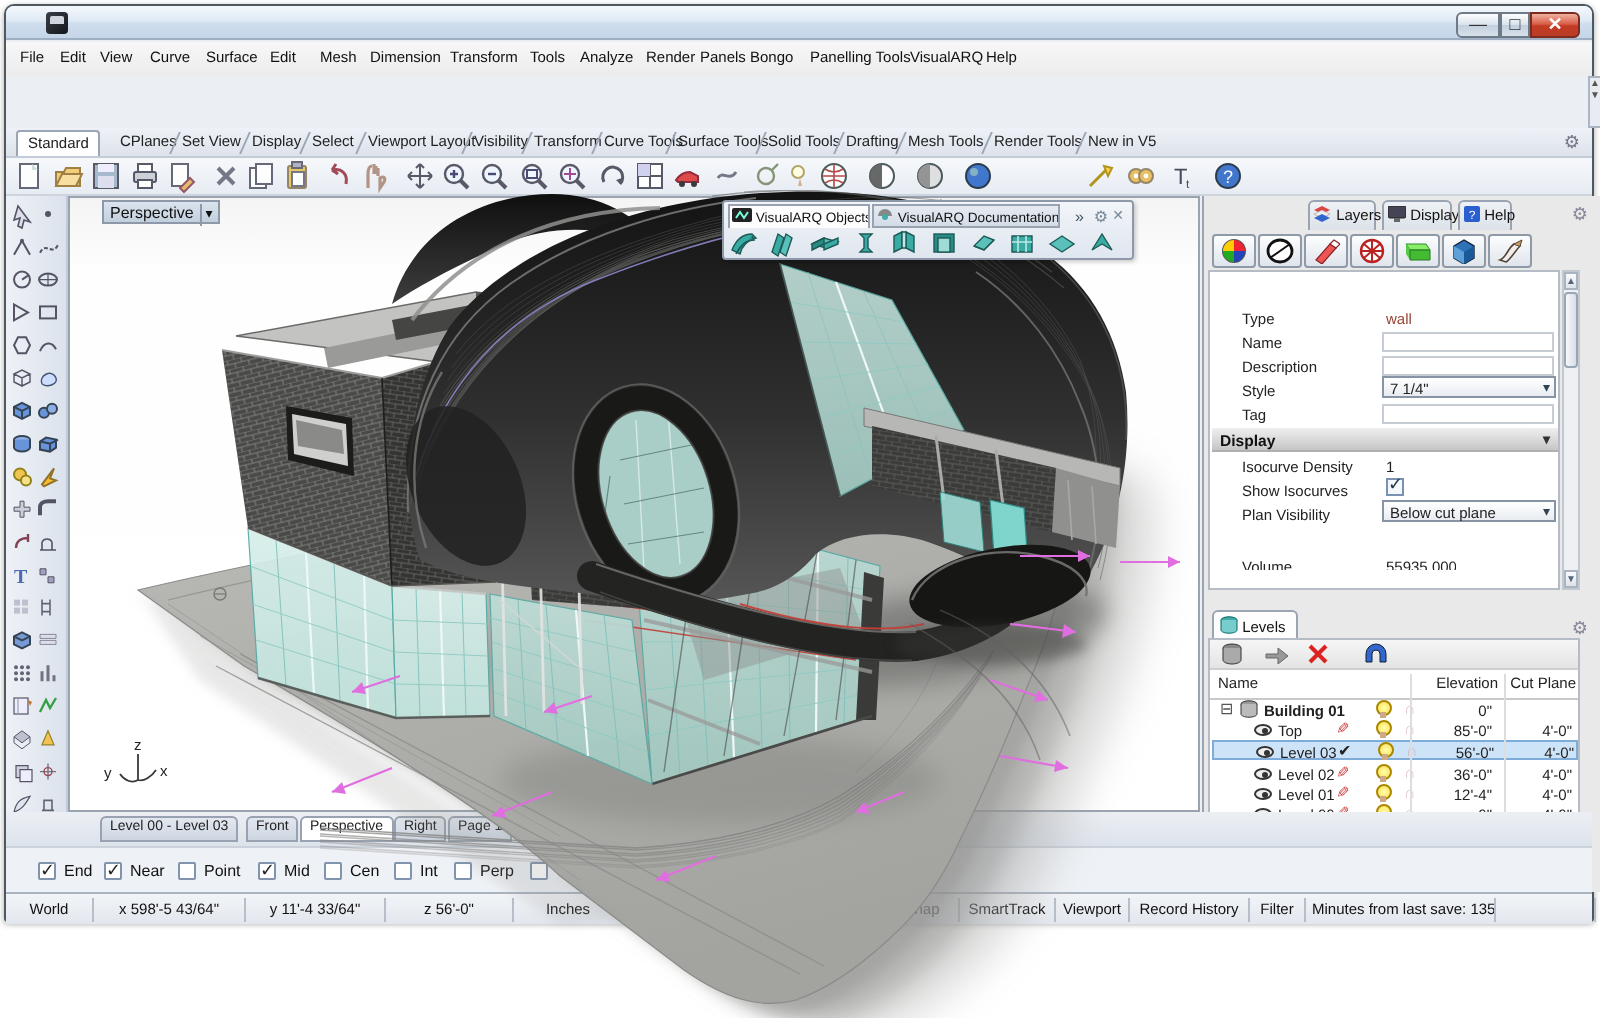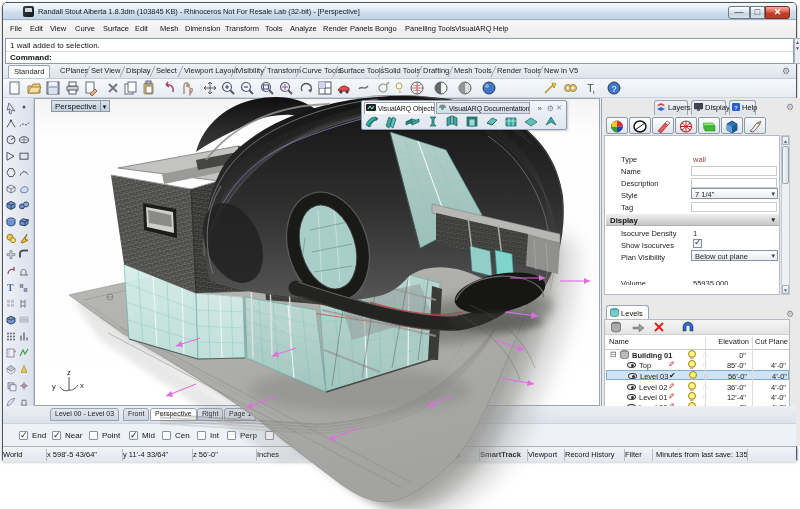--- a/index.html
+++ b/index.html
@@ -96,29 +96,28 @@
 
 #pagetabs { position:absolute; left:0; top:403px; width:100%; height:17px; background:linear-gradient(#eceff4,#dde3eb); font-size:7px; color:#222;}
 #pagetabs .pt { position:absolute; top:2px; height:13px; background:linear-gradient(#e3e8ef,#cdd6e1); border:1px solid #98a2b0; border-radius:3px 3px 0 0; padding:1px 4px; white-space:nowrap;}
 #pagetabs .on { background:#fff; font-weight:normal; }
 #osnap { position:absolute; left:0; top:420px; width:100%; height:23px; background:#eef1f5; font-size:8px; color:#111; border-top:1px solid #cbd2db;}
 .cb { position:absolute; top:7px; width:9px; height:9px; background:#fff; border:1px solid #8094ad; border-radius:1px; }
 .cb.c:after { content:"\2713"; position:absolute; left:0px; top:-2px; font-size:9px; color:#222; }
 #osnap span { position:absolute; top:7px; }
 #statusbar { position:absolute; left:0; top:443px; width:100%; height:16px; background:linear-gradient(#f2f4f7,#e2e7ee); border-top:1px solid #aab4c0; font-size:7.5px; color:#111; }
 #statusbar .sc { white-space:nowrap; overflow:hidden; line-height:11px;}
-#statusbar .sc { position:absolute; top:2px; height:12px; border-right:1px solid #b6bec9; }
+#statusbar .sc { position:absolute; top:2px; height:12px; border-right:1px solid #b6bec9; text-align:center; }
 </style>
 </head>
 <body>
 <div id="root">
   <div id="win">
     <div id="titlebar">
       <div class="ticon"></div>
-      <div class="ttext">Randall Stout Alberta 1.8.3dm (103845 KB) - Rhinoceros Not For Resale Lab (32-bit) - [Perspective]</div>
       <div class="winbtn" id="btnmin">—</div>
       <div class="winbtn" id="btnmax">□</div>
       <div class="winbtn" id="btncls">✕</div>
     </div>
     <div id="menubar">
       <span style="left:7px">File</span>
       <span style="left:27px">Edit</span>
       <span style="left:47px">View</span>
       <span style="left:72px">Curve</span>
       <span style="left:100px">Surface</span>
@@ -127,25 +126,20 @@
       <span style="left:182px">Dimension</span>
       <span style="left:222px">Transform</span>
       <span style="left:262px">Tools</span>
       <span style="left:287px">Analyze</span>
       <span style="left:320px">Render</span>
       <span style="left:347px">Panels</span>
       <span style="left:372px">Bongo</span>
       <span style="left:402px">Panelling Tools</span>
       <span style="left:452px">VisualARQ</span>
       <span style="left:490px">Help</span>
-    </div>
-    <div id="cmdbox">
-      <div id="cmd1">1 wall added to selection.</div>
-      <div style="position:absolute;left:0;top:12px;width:100%;height:1px;background:#d7dde5"></div>
-      <div id="cmd2">Command:</div>
     </div>
     <div id="cmdsb">▲<br>▼</div>
     <div id="tabrow">
       <span class="tb sel" style="left:5px">Standard</span>
       <span class="tb" style="left:57px">CPlanes</span>
       <span class="tb" style="left:88px">Set View</span>
       <span class="tb" style="left:123px">Display</span>
       <span class="tb" style="left:153px">Select</span>
       <span class="tb" style="left:181px">Viewport Layout</span>
       <span class="tb" style="left:234px">Visibility</span>
@@ -705,21 +699,21 @@
     </div>
     <div id="statusbar">
       <div class="sc" style="left:0;width:44px">World</div>
       <div class="sc" style="left:44px;width:76px">x 598'-5 43/64"</div>
       <div class="sc" style="left:120px;width:70px">y 11'-4 33/64"</div>
       <div class="sc" style="left:190px;width:64px">z 56'-0"</div>
       <div class="sc" style="left:254px;width:55px">Inches</div>
       <div class="sc" style="left:309px;width:71px"><span style="display:inline-block;width:7px;height:7px;background:#000;margin-right:2px"></span>Walls</div>
       <div class="sc" style="left:380px;width:60px"></div>
       <div class="sc" style="left:440px;width:37px">Snap</div>
-      <div class="sc" style="left:477px;width:48px;font-weight:bold">SmartTrack</div>
+      <div class="sc" style="left:477px;width:48px;font-weight:normal">SmartTrack</div>
       <div class="sc" style="left:525px;width:37px">Viewport</div>
       <div class="sc" style="left:562px;width:60px">Record History</div>
       <div class="sc" style="left:622px;width:28px">Filter</div>
       <div class="sc" style="left:650px;width:95px;text-align:left;padding-left:3px">Minutes from last save: 135</div>
       <div class="sc" style="left:745px;width:50px"></div>
     </div>
   </div>
   </div>
   <svg id="model" style="position:absolute;left:0;top:0;pointer-events:none;z-index:5" width="800" height="509" viewBox="0 0 800 509">
     <defs>

